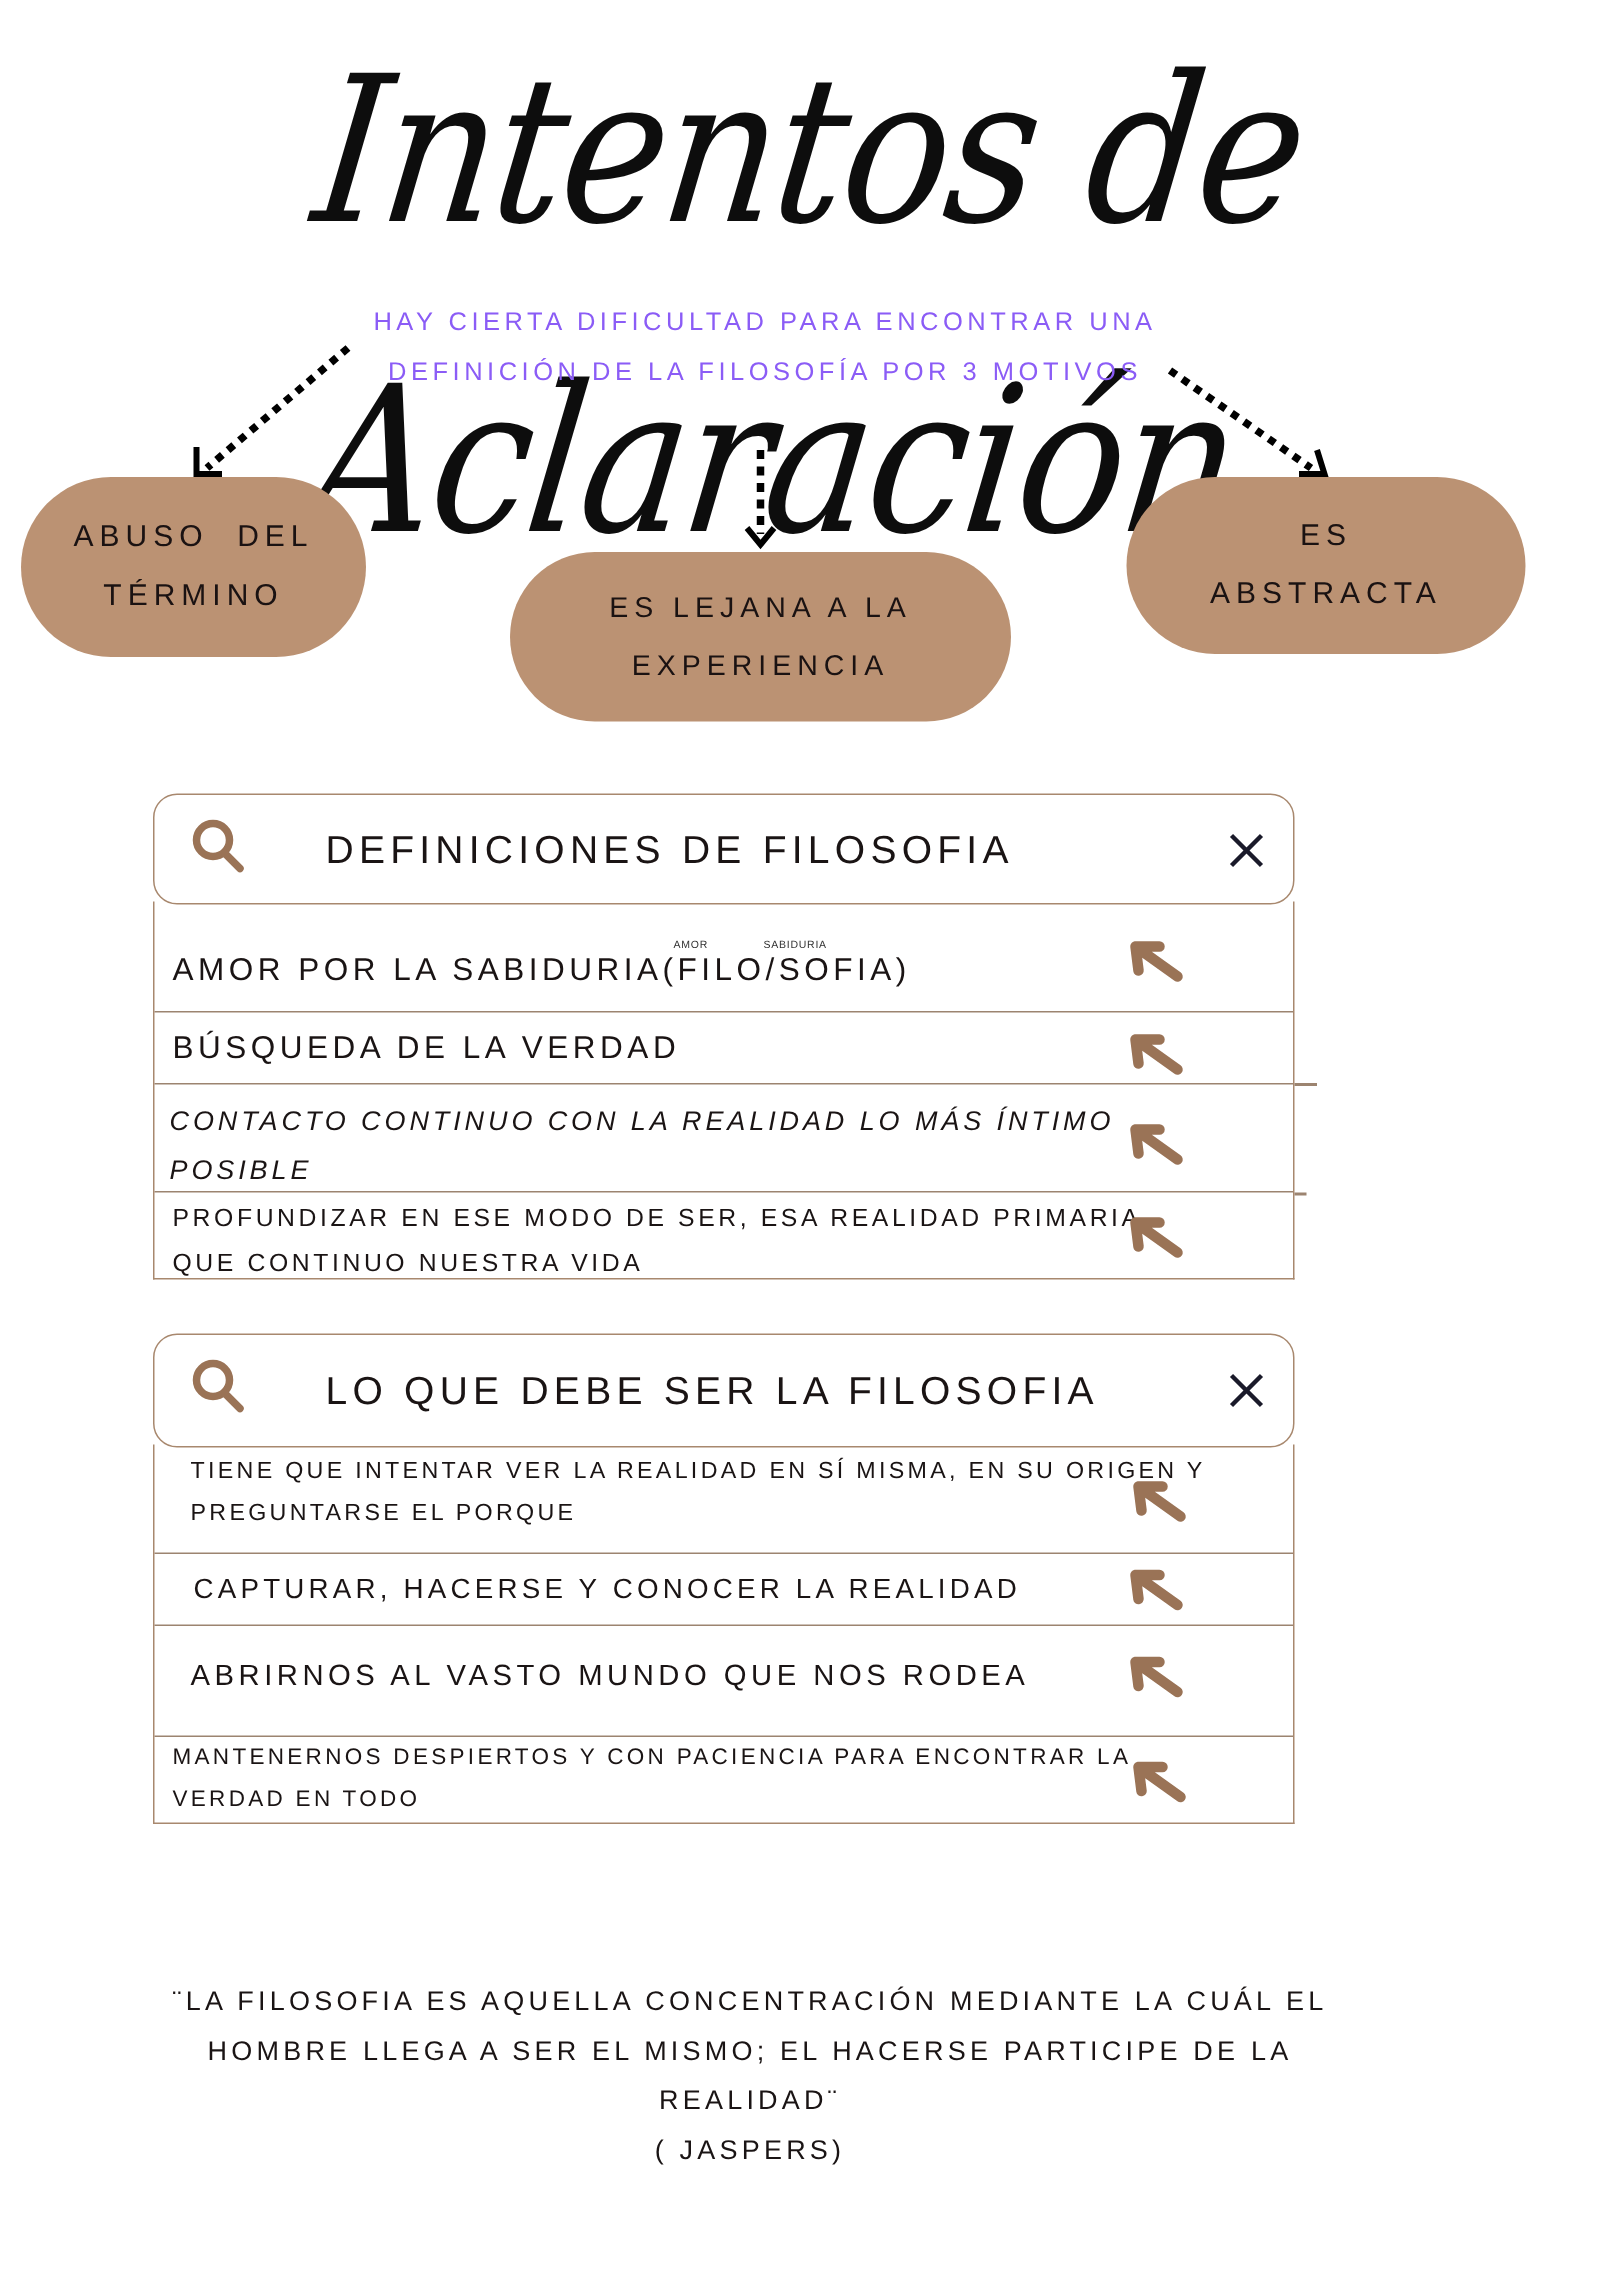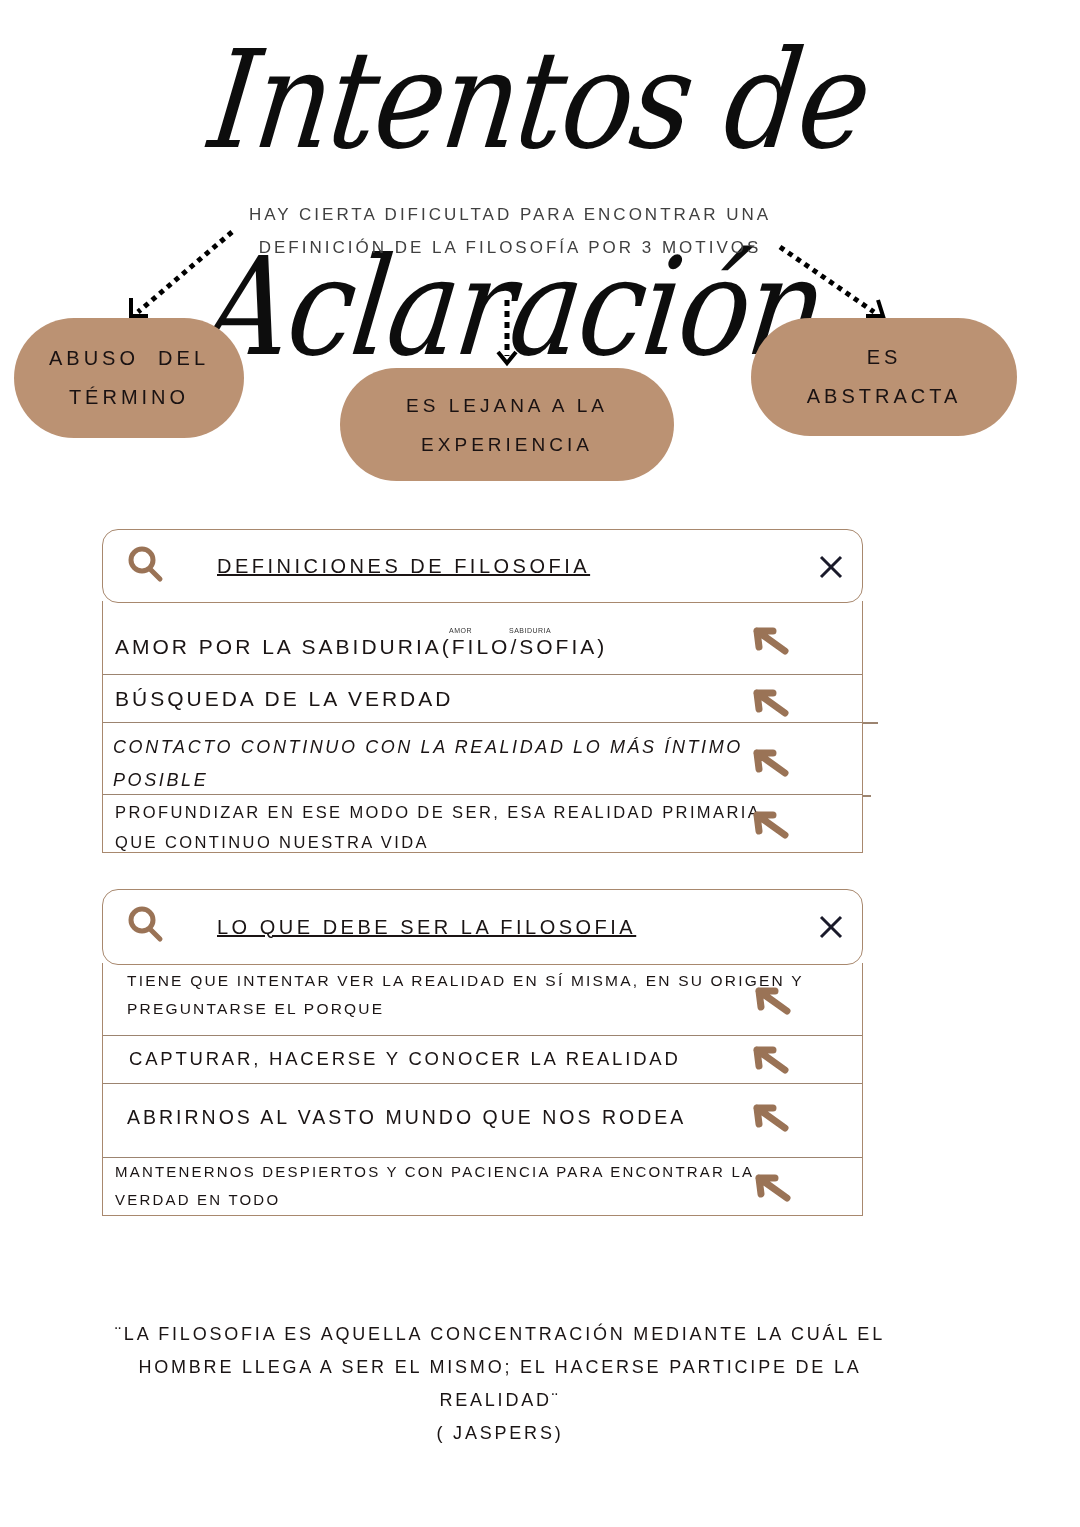--- a/index.html
+++ b/index.html
@@ -11,40 +11,40 @@
     .title {
       position: absolute; left: 40px; top: 10px; width: 1000px; height: 180px;
       font-family: "DejaVu Serif", serif; font-style: italic; font-weight: normal;
       font-size: 118px; line-height: 180px; text-align: center;
       letter-spacing: -2px; color: #0d0d0d;
       transform: scaleY(1.15) skewX(-8deg);
     }
     .intro {
       position: absolute; left: 230px; top: 198px; width: 560px;
       text-align: center; font-size: 17px; letter-spacing: 3px; line-height: 33px;
-      font-family: "Liberation Sans", sans-serif; color: #404040;
+      font-family: "Liberation Sans", sans-serif; color: #8b5cf6;
     }
     svg.arrows { position: absolute; left: 0; top: 0; width: 1080px; height: 500px; pointer-events: none; }
     .pill {
       position: absolute; background: #bb9273; border-radius: 60px;
       display: flex; align-items: center; justify-content: center; text-align: center;
       font-family: Liberation Sans, sans-serif; font-size: 20px; letter-spacing: 4px;
       line-height: 39px; color: #1a1212;
     }
     .pill span { display: block; }
     .search-card { position: absolute; left: 102px; width: 761px; }
     .search-bar {
       position: relative; height: 74px; border: 1.5px solid #a8886e; border-radius: 16px;
       background: #fff; box-sizing: border-box; z-index: 2;
       display: flex; align-items: center;
     }
     .search-icon { position: absolute; left: 22px; top: 14px; width: 42px; height: 42px; }
     .search-label {
       position: absolute; left: 114px; font-family: "Liberation Sans", sans-serif;
-      font-size: 20px; letter-spacing: 3.5px; color: #1a1414; text-decoration: underline;
+      font-size: 26px; letter-spacing: 3.5px; color: #1a1414;
     }
     .close-icon { position: absolute; right: 18px; top: 24px; width: 26px; height: 26px; cursor: pointer; }
     .results {
       border-left: 1.5px solid #a8886e; border-right: 1.5px solid #a8886e; border-bottom: 1.5px solid #a8886e;
       margin-top: -2px; box-sizing: border-box;
     }
     .row {
       position: relative; border-top: 1.5px solid #9c8470; box-sizing: border-box;
       font-family: "Liberation Sans", sans-serif; color: #1a1414;
       display: flex; align-items: center;

